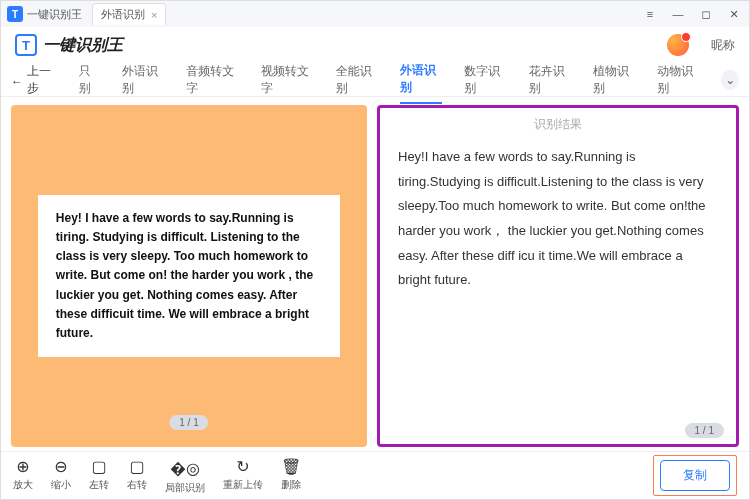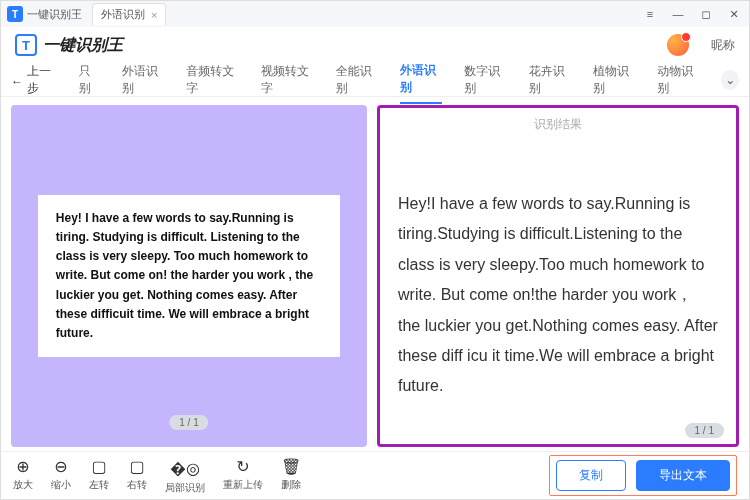--- a/index.html
+++ b/index.html
@@ -16,27 +16,27 @@
 .logo-text { font-weight: bold; font-style: italic; font-size: 16px; margin-left: 6px; color: #222; }
 .header-right { margin-left: auto; display: flex; align-items: center; gap: 22px; font-size: 12px; color: #666; }
 .avatar { width: 22px; height: 22px; background: radial-gradient(circle at 30% 30%, #ffb347, #ff5e3a); border-radius: 50%; position: relative; }
 .avatar::after { content: ""; position: absolute; top: -2px; right: -2px; width: 8px; height: 8px; background: #ff3b30; border-radius: 50%; border: 1px solid #fff; }
 .tabs { height: 34px; display: flex; align-items: center; padding: 0 10px; gap: 22px; border-bottom: 1px solid #eee; font-size: 12px; color: #666; }
 .back { display: flex; align-items: center; gap: 4px; cursor: pointer; color: #333; }
 .tab { cursor: pointer; padding: 6px 0; }
 .tab.active { color: #2b7cff; font-weight: bold; border-bottom: 2px solid #2b7cff; }
 .more-tabs { width: 20px; height: 20px; border-radius: 50%; background: #f0f2f5; display: flex; align-items: center; justify-content: center; cursor: pointer; margin-left: auto; }
 .content { flex: 1; display: flex; gap: 10px; padding: 8px 10px 4px; min-height: 0; }
-.pane { flex: 1; background: #c4b5fd; border-radius: 4px; position: relative; display: flex; flex-direction: column; }
+.pane { flex: 1; background: #fdba74; border-radius: 4px; position: relative; display: flex; flex-direction: column; }
 .pane.right { background: #fff; border: 3px solid #a21caf; }
 .img-preview { flex: 1; display: flex; align-items: center; justify-content: center; padding: 10px; }
 .img-box { background: #fff; padding: 14px 18px; width: 90%; font-size: 12px; font-weight: bold; line-height: 1.6; color: #111; }
 .page-badge { position: absolute; bottom: 17px; left: 50%; transform: translateX(-50%); background: #d9dce2; color: #666; font-size: 10px; padding: 2px 10px; border-radius: 10px; }
 .res-title { text-align: center; font-size: 12px; color: #aaa; padding: 8px 0; }
-.res-body { flex: 1; padding: 4px 18px; font-size: 16px; color: #333; line-height: 1.9; overflow: auto; margin-top: 44px; }
+.res-body { flex: 1; padding: 4px 18px; font-size: 13px; color: #333; line-height: 1.9; overflow: auto; }
 .res-footer { display: flex; justify-content: flex-end; padding: 6px 12px; }
 .footer { height: 48px; display: flex; align-items: center; padding: 0 12px; border-top: 1px solid #eee; }
 .tools { display: flex; gap: 18px; }
 .tool { display: flex; flex-direction: column; align-items: center; gap: 2px; font-size: 10px; color: #555; cursor: pointer; }
 .tool-icon { font-size: 16px; color: #333; }
 .actions { margin-left: auto; display: flex; gap: 10px; align-items: flex-end; border: 1px solid #ff7a59; padding: 4px 6px; border-radius: 2px; }
 .btn { padding: 6px 22px; border-radius: 4px; font-size: 12px; cursor: pointer; border: 1px solid #2b7cff; }
 .btn.copy { background: #fff; color: #2b7cff; }
 .btn.export { background: #2b7cff; color: #fff; }
 </style>
@@ -122,15 +122,14 @@
         <span class="tool-icon">↻</span>
         <span>重新上传</span>
       </div>
     <div class="tool">
         <span class="tool-icon">🗑</span>
         <span>删除</span>
       </div>
   </div>
   <div class="actions">
     <div class="btn copy">复制</div>
-    <div class="btn export">导出文本</div>
   </div>
 </div>
 
 </body></html>

